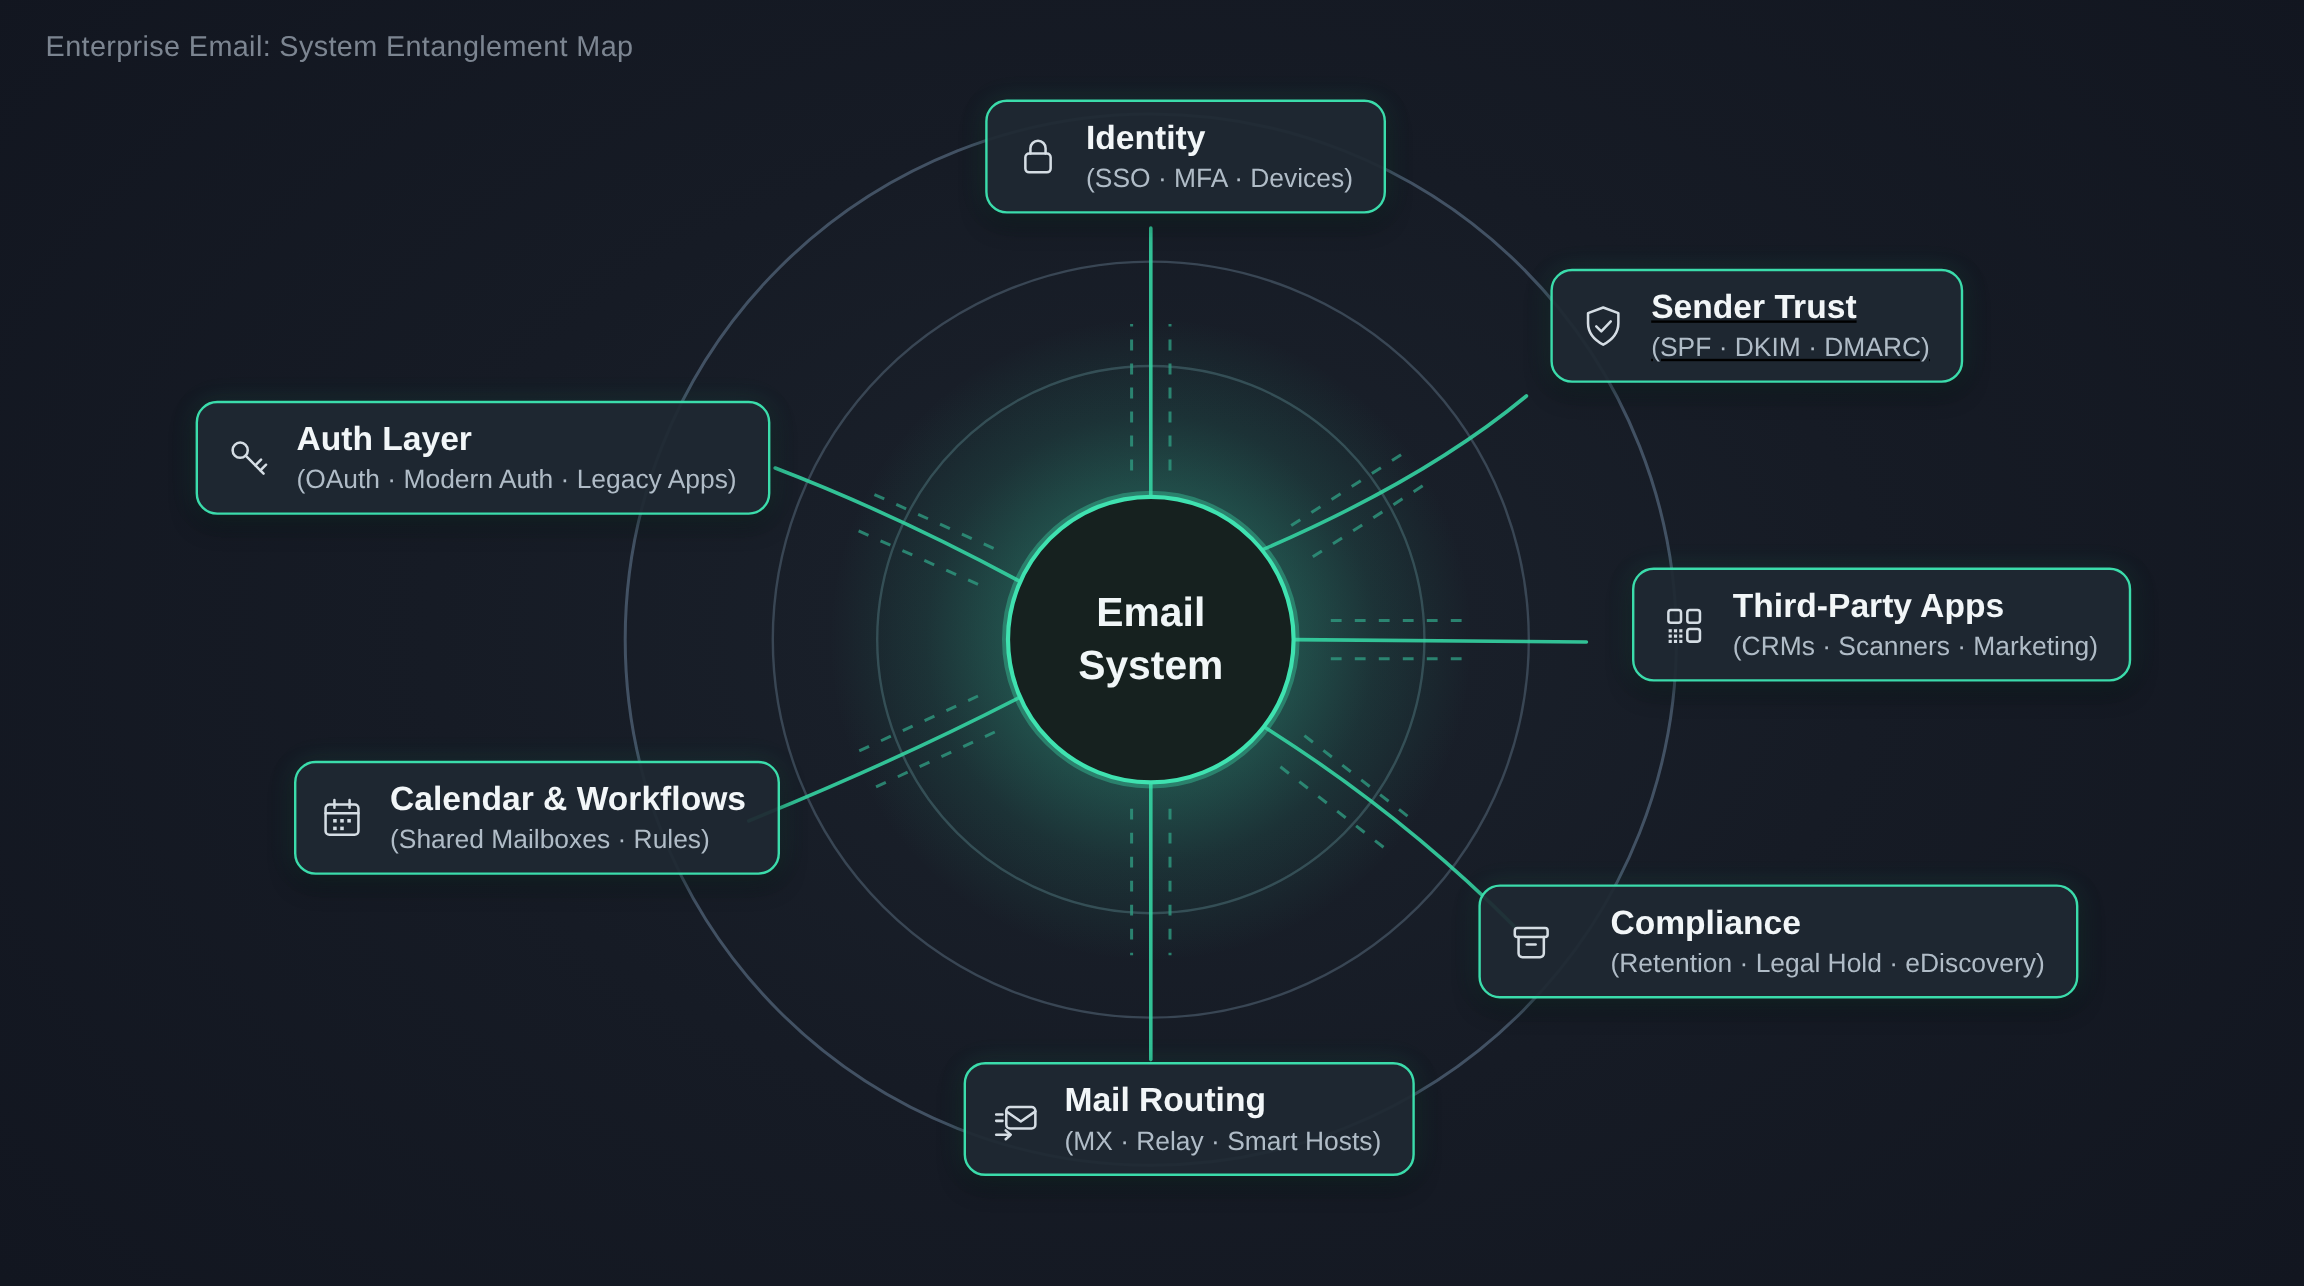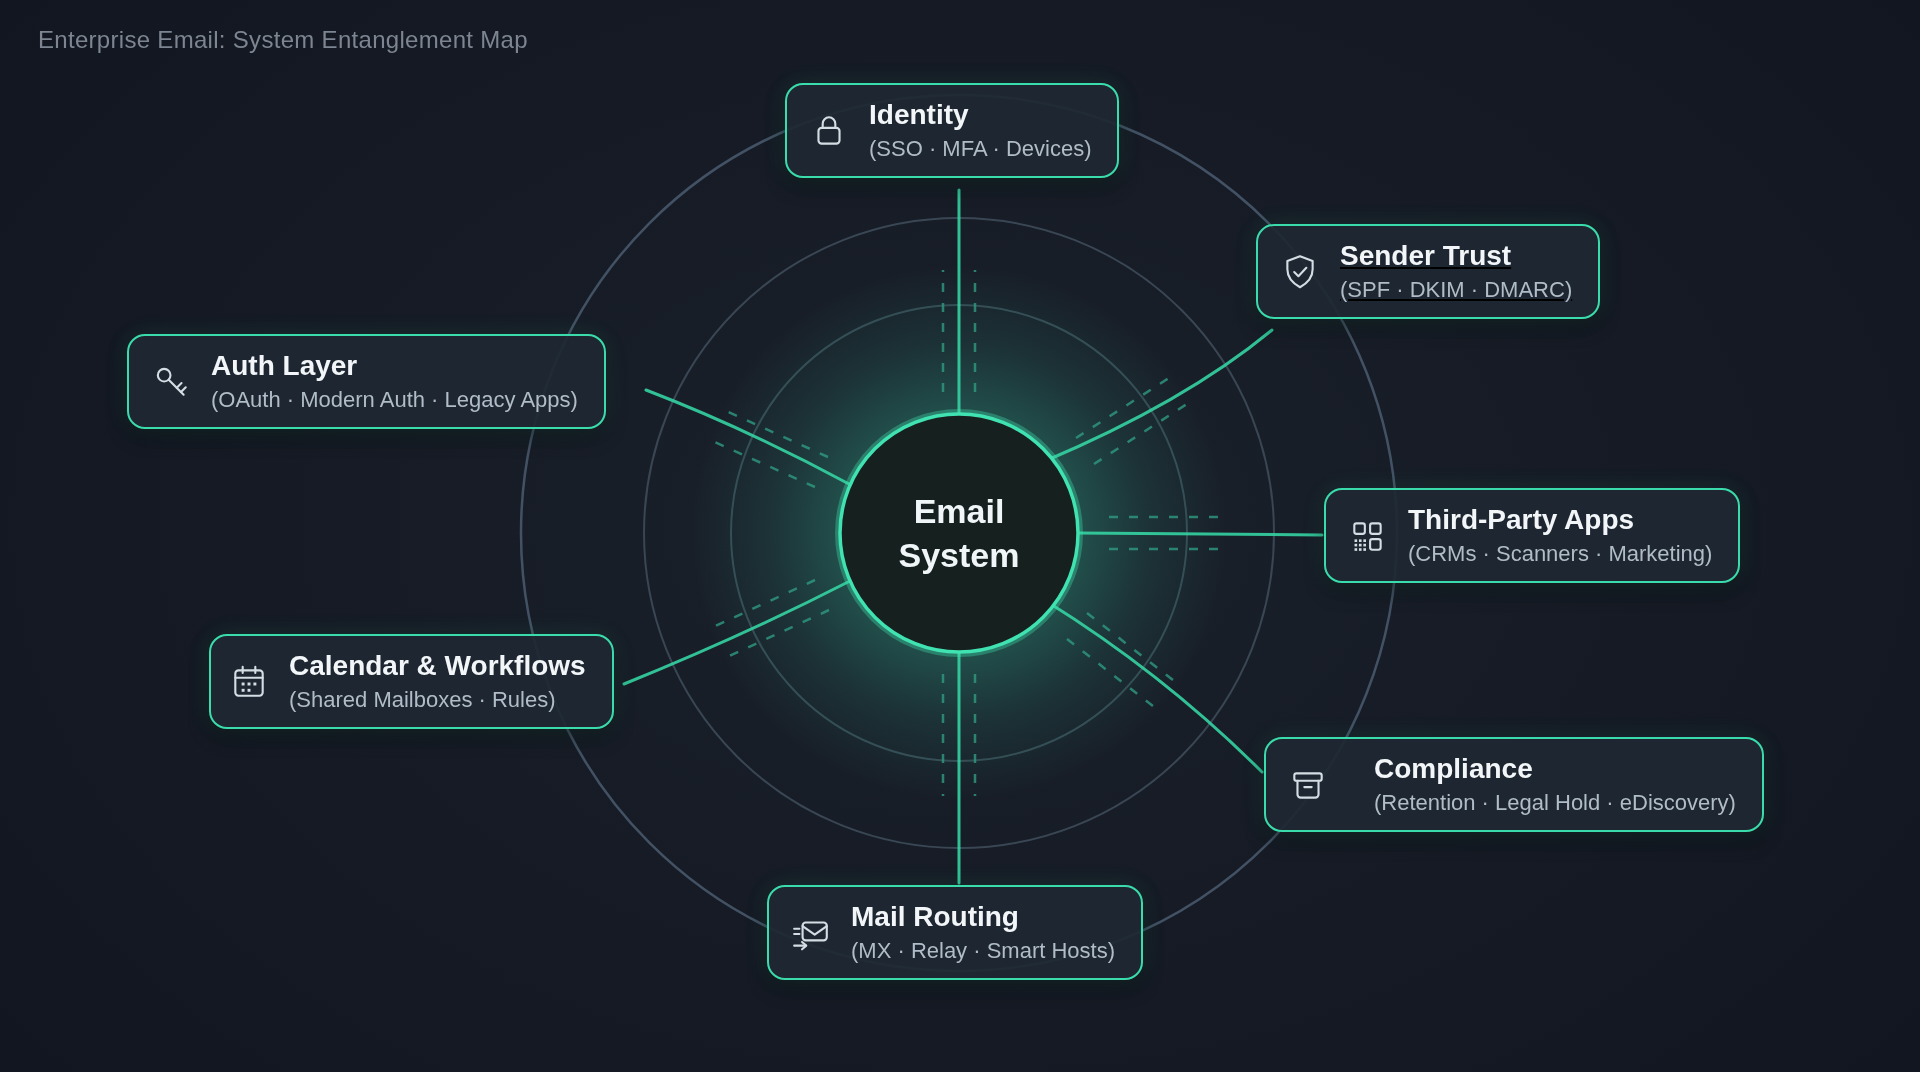--- a/index.html
+++ b/index.html
@@ -16,38 +16,39 @@
   svg.diagram { position:absolute; left:0; top:0; z-index:1; }
 
   .node {
     position:absolute; z-index:2;
     display:flex; align-items:center; gap:18px;
     padding:13px 26px 13px 20px;
     background:rgba(31,40,50,.94);
     border:2px solid #3bdcab; border-radius:18px;
     box-shadow:0 0 22px rgba(59,220,171,.12), 0 8px 20px rgba(0,0,0,.38);
     white-space:nowrap;
+    margin-left:36px;
   }
   .node .icon { width:44px; height:44px; display:flex; align-items:center; justify-content:center; color:#d5dde4; flex:0 0 auto; }
   .node .icon svg { stroke:#d5dde4; }
   .node-title { font-size:28px; font-weight:700; color:#f2f6f8; line-height:1.2; }
   .node-subtitle { font-size:22px; color:#b0bcc7; line-height:1.3; margin-top:3px; }
 
   .center-label {
     position:absolute; left:959px; top:533px; transform:translate(-50%,-50%);
     z-index:2; text-align:center; font-size:34px; font-weight:700; color:#f0f6f7; line-height:1.3;
   }
 
   
   .pos-identity   { left:785px;  top:83px;  }
   .pos-sender     { left:1256px; top:224px;text-decoration:underline; }
   .pos-auth       { left:127px;  top:334px; }
-  .pos-thirdparty { left:1324px; top:488px; }
+  .pos-thirdparty { left:1324px; top:473px; }
   .pos-calendar   { left:209px;  top:634px;padding-left:16px; }
-  .pos-compliance { left:1264px; top:737px;gap:44px; }
+  .pos-compliance { left:1196px; top:737px;gap:44px; }
   .pos-mail       { left:767px;  top:885px; }
 </style>
 </head>
 <body>
 
 <div class="stage">
 
   <div class="page-title">Enterprise Email: System Entanglement Map</div>
 
   <svg class="diagram" width="1920" height="1072" viewBox="0 0 1920 1072">

